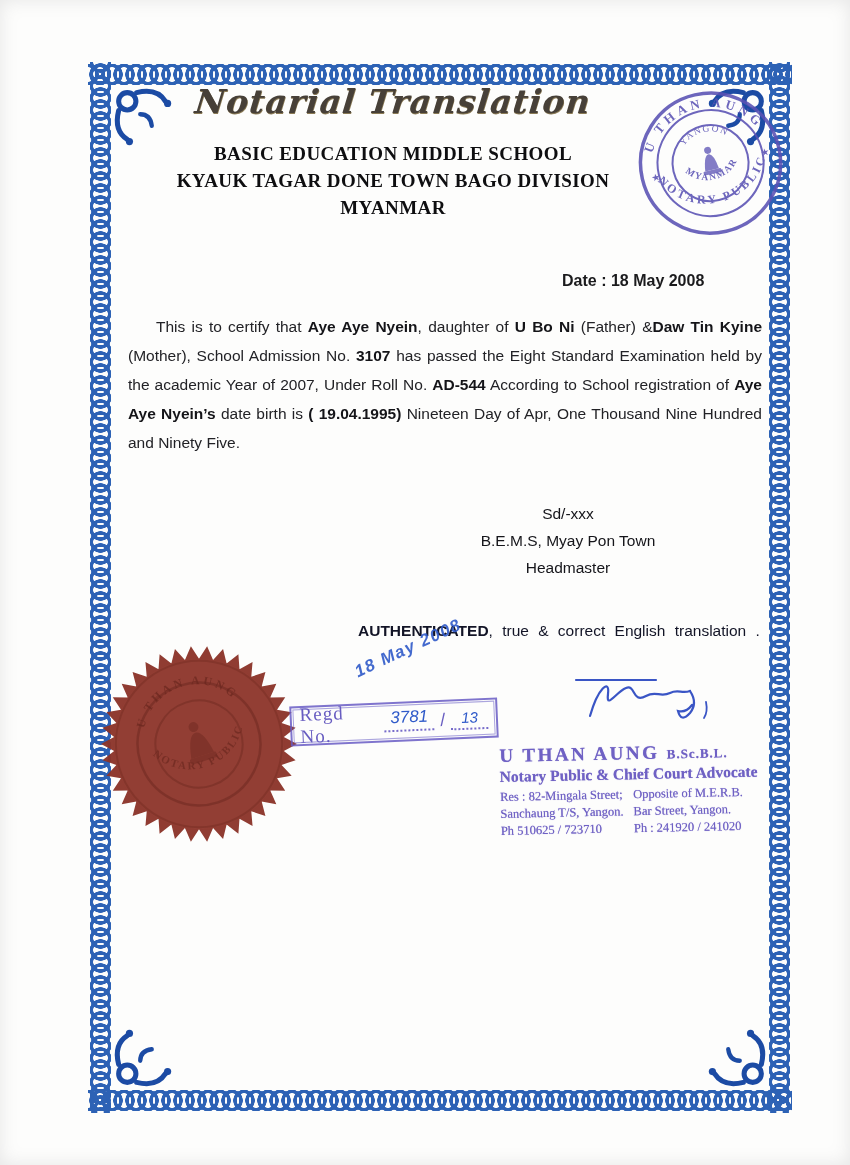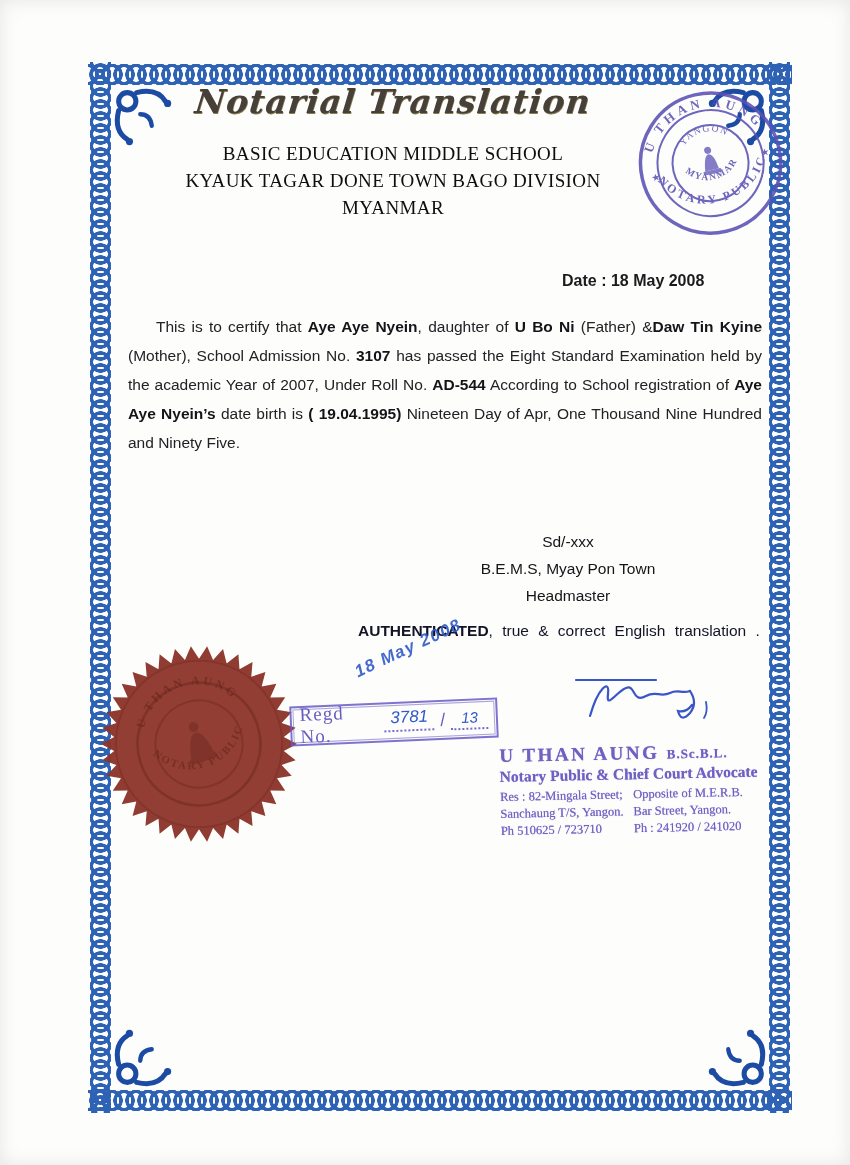--- a/index.html
+++ b/index.html
@@ -44,32 +44,32 @@
   .content{position:absolute; inset:0; z-index:3;}
   .title{
     position:absolute; top:82px; left:113px; width:560px; text-align:center;
     font-family:"DejaVu Serif", serif; font-style:italic; font-weight:bold;
     font-size:33px; letter-spacing:1px; color:var(--title-color);
     text-shadow:0.5px 0.5px 0 #8a7a55;
     transform:skewX(-6deg);
   }
   .school{
     position:absolute; top:140px; left:113px; width:560px; text-align:center;
-    font-family:"Liberation Serif", serif; font-weight:normal; font-size:19px;
+    font-family:"Liberation Serif", serif; font-weight:bold; font-size:19px;
     line-height:27px; letter-spacing:.4px; color:#0e0e10;
   }
   .date-line{position:absolute; top:272px; left:562px; font-weight:bold; font-size:16px;}
   .body-par{
     position:absolute; top:312px; left:128px; width:634px;
     font-size:15.5px; line-height:29px; text-align:justify; text-indent:28px;
     color:#222226;
   }
   .body-par .b{font-weight:bold; color:#141418;}
   .sig-block{
-    position:absolute; top:528px; left:428px; width:280px; text-align:center;
+    position:absolute; top:500px; left:428px; width:280px; text-align:center;
     font-size:15.5px; line-height:27px; color:#15151a;
   }
   .auth-line{position:absolute; top:622px; left:358px; font-size:15.5px; word-spacing:5px; color:#121426;}
   .auth-line .b{font-weight:bold;}
   
   .hand-date{
     position:absolute; top:662px; left:360px; z-index:6;
     font-style:italic; font-weight:bold; font-size:17px; letter-spacing:1.5px;
     color:var(--ink-blue); transform:rotate(-25deg); transform-origin:left bottom;
     opacity:.9;

